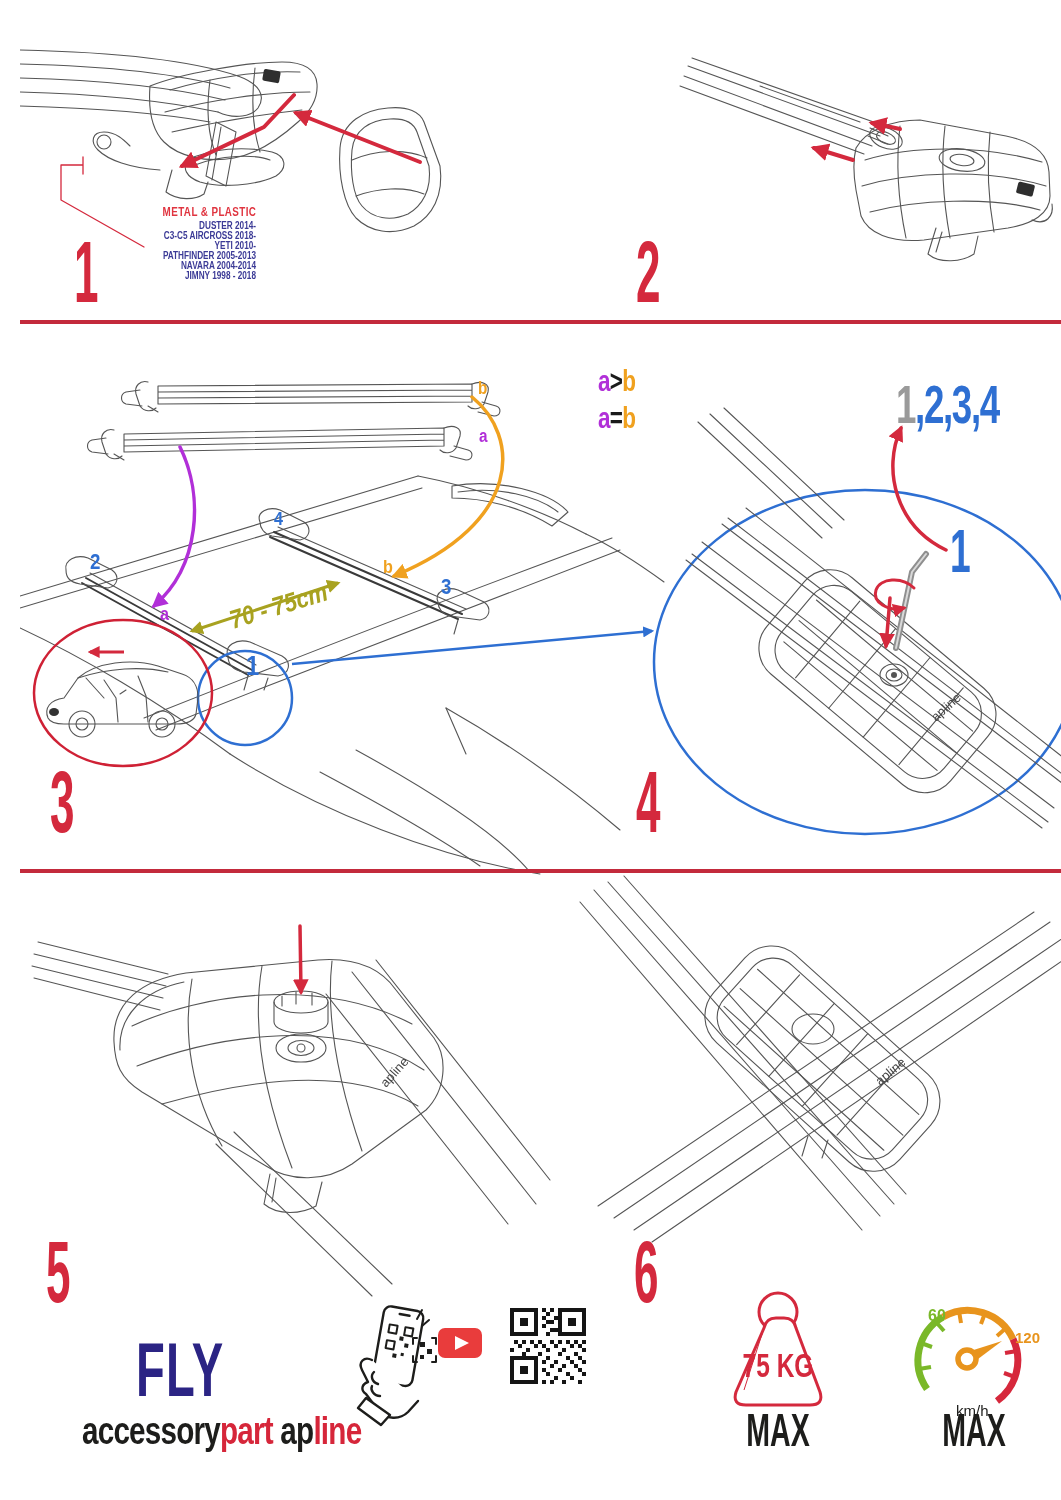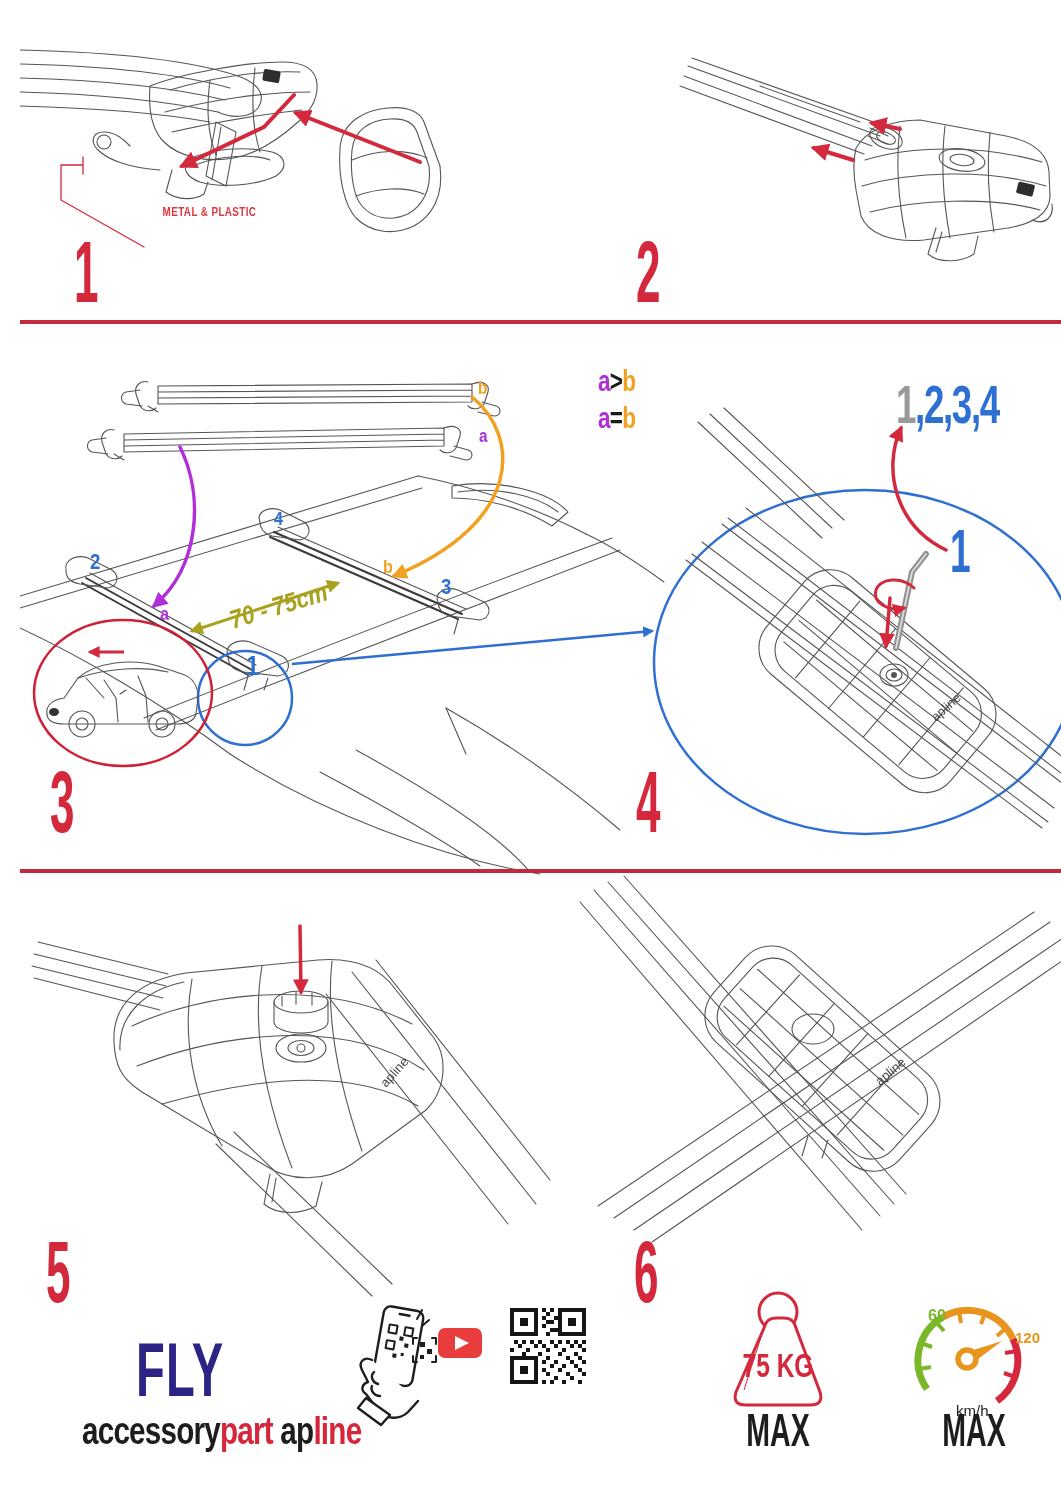--- a/index.html
+++ b/index.html
@@ -80,20 +80,30 @@
       <path class="ln" d="M336,196 C358,188 384,186 404,194"></path>
     </g>
     <g>
       <line class="red" x1="400" y1="162" x2="276" y2="113" stroke-width="4" marker-end="url(#ar1r)"></line>
       <path class="red" d="M274,95 L244,127 L162,166" stroke-width="4" marker-end="url(#ar1r)"></path>
     </g>
     <path class="red" d="M63,157 L63,174 M63,165 L41,165 L41,200 L124,247" stroke-width="1.3"></path>
   </svg>
   <div class="abs mat" style="left:96px;top:205px;width:140px">
     <span class="condR">METAL &amp; PLASTIC</span>
+  </div>
+  <div class="abs" style="left:60px;top:221px;width:176px">
+    <div class="models condR" style="width:176px">
+      <div>DUSTER 2014-</div>
+      <div>C3-C5 AIRCROSS 2018-</div>
+      <div>YETI 2010-</div>
+      <div>PATHFINDER 2005-2013</div>
+      <div>NAVARA 2004-2014</div>
+      <div>JIMNY 1998 - 2018</div>
+    </div>
   </div>
   <div class="abs stepnum" style="left:54px;top:240px">1</div>
 
   <svg style="left:560px;top:0" width="501" height="322" viewBox="0 0 501 322">
     <defs>
       <marker id="ar2r" viewBox="0 0 10 10" refX="8" refY="5" markerWidth="4.5" markerHeight="4.5" orient="auto-start-reverse">
         <path d="M0,0L10,5L0,10z" fill="#d4293d"></path>
         </marker>
     </defs>
     <g>

